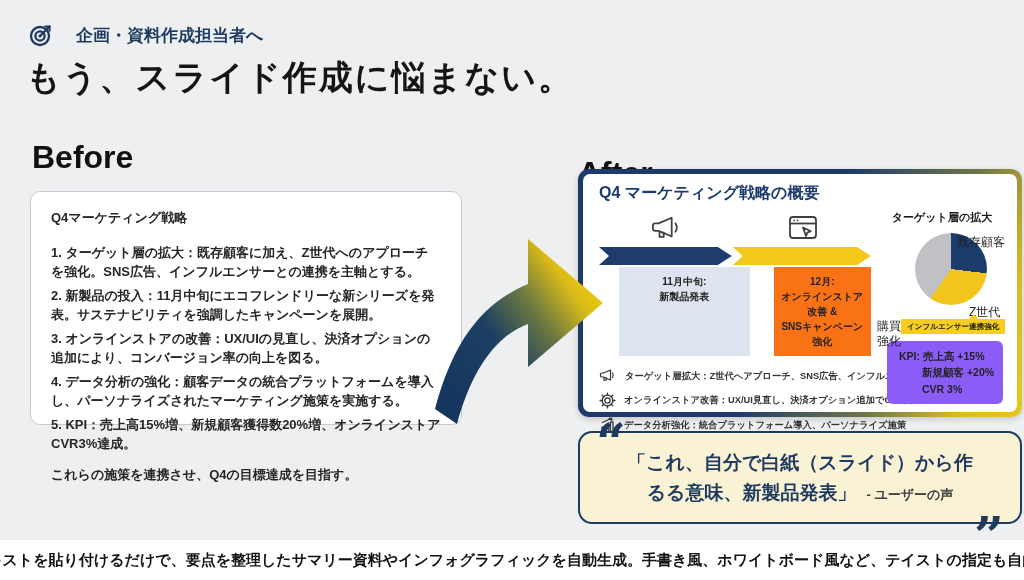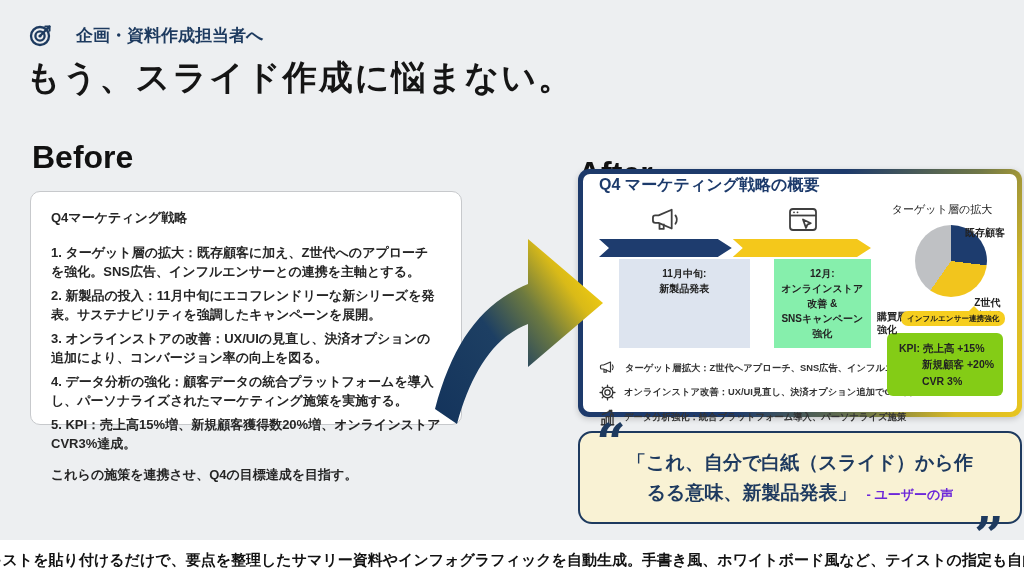--- a/index.html
+++ b/index.html
@@ -30,66 +30,66 @@
 
   
   .swoosh { position:absolute; left:433px; top:224px; z-index:5; }
 
   
   .after-card { position:absolute; left:578px; top:169px; width:444px; height:248px;
                 border-radius:11px; padding:5px;
                 background:linear-gradient(115deg,#1d3a6b 0%,#1d3a6b 48%,#6f7747 72%,#d9ba25 88%,#e8c51f 100%);
                 box-shadow:0 2px 6px rgba(0,0,0,.18); }
   .after-inner { background:#ffffff; border-radius:7px; width:100%; height:100%;
-                 padding:1px 14px 8px 16px; position:relative; }
+                 padding:9px 14px 8px 16px; position:relative; }
   .slide-title { color:#1c3a6b; font-size:16px; font-weight:800; margin-bottom:6px; }
   .slide-body { display:flex; }
   .slide-left { width:272px; flex:0 0 272px; }
   .slide-right { flex:1; padding-left:10px; position:relative; }
 
   .icon-row { display:flex; height:34px; }
   .icon-row .cell { flex:1; display:flex; justify-content:center; align-items:flex-end; }
   .arrow-row { display:flex; height:18px; margin-top:3px; }
   .chev { clip-path:polygon(0 0, calc(100% - 14px) 0, 100% 50%, calc(100% - 14px) 100%, 0 100%, 10px 50%); }
   .chev.blue { width:49%; background:#1e3c6e; margin-right:1px; }
   .chev.yellow { width:51%; background:#f4c81b; }
   .tl-boxes { display:flex; gap:4px; margin-top:2px; }
   .tl-box { text-align:center; font-size:10px; font-weight:800; color:#222; line-height:1.5;
             padding:7px 3px; min-height:58px;margin-left:20px; }
   .tl-box.nov { flex:0 0 48%; background:#dde4ef; }
-  .tl-box.dec { flex:1; background:#86efac; }
+  .tl-box.dec { flex:1; background:#f97316; }
 
   .bullets { margin-top:12px; }
   .bullet { display:flex; align-items:center; gap:8px; margin-bottom:8px; }
   .bullet svg { flex:0 0 auto; }
   .bullet .btxt { font-size:9.3px; font-weight:700; color:#333; white-space:nowrap; }
 
-  .pie-title { font-size:11px; font-weight:400; color:#1a1a1a; text-align:center; margin-bottom:4px; }
+  .pie-title { font-size:11px; font-weight:700; color:#1a1a1a; text-align:center; margin-bottom:4px; }
   .pie-wrap { position:relative; height:108px; }
   .pie { position:absolute; left:34px; top:4px; width:72px; height:72px; border-radius:50%;
          background:conic-gradient(#1d3c6e 0deg 97deg, #f2c51d 97deg 215deg, #bfc1c4 215deg 360deg); }
-  .pie-lab { position:absolute; font-size:10px; font-weight:700; color:#222; line-height:1.25; }
+  .pie-lab { position:absolute; font-size:12px; font-weight:400; color:#222; line-height:1.25; }
   .lab-existing { right:-2px; top:6px; }
   .lab-left { left:-4px; top:48px; text-align:left;margin-top:42px; }
   .lab-genz { right:2px; top:76px; text-align:left; }
   .callout { position:absolute; left:20px; top:90px; background:#f6ce1f; color:#22201a;
-             font-size:7.6px; font-weight:800; padding:2.5px 6px; border-radius:7px; white-space:nowrap; }
+             font-size:7.6px; font-weight:800; padding:2.5px 6px; border-radius:0; white-space:nowrap; }
   .callout:before { content:""; position:absolute; top:-5px; right:26px; border:5px solid transparent;
                     border-bottom-color:#f6ce1f; border-top:none; }
-  .kpi-box { margin-top:4px; margin-left:6px; background:#84cc16; border-radius:6px;
+  .kpi-box { margin-top:4px; margin-left:6px; background:#8b5cf6; border-radius:6px;
              padding:7px 8px 7px 12px; font-size:10.5px; font-weight:800; color:#222; line-height:1.55; }
   .kpi-box .ind { padding-left:23px; }
 
   
   .quote-card { position:absolute; left:578px; top:431px; width:444px; height:93px;
                 background:#f9f2d4; border:2.5px solid #1e3a5f; border-radius:14px;
                 display:flex; flex-direction:column; justify-content:center; align-items:center;
                 text-align:center; padding:10px 24px; }
   .quote-line { color:#1e3a5f; font-size:19px; font-weight:800; line-height:1.55; }
-  .quote-attr { color:#6d28d9; font-size:13px; font-weight:800; margin-left:10px; }
+  .quote-attr { color:#404040; font-size:13px; font-weight:800; margin-left:10px; }
   .q-mark { position:absolute; color:#1e3a5f; font-size:52px; font-weight:800; line-height:0; font-family:"DejaVu Serif",serif; }
   .q-open  { top:10px; left:16px; }
   .q-close { bottom:-14px; right:16px; }
 
   
   .footer-bar { position:absolute; left:0; top:540px; width:1024px; height:40px; background:#ffffff;
                 display:flex; align-items:center; justify-content:center; }
   .footer-text { font-size:15px; font-weight:800; color:#121212; white-space:nowrap; }
 </style>
 </head>

